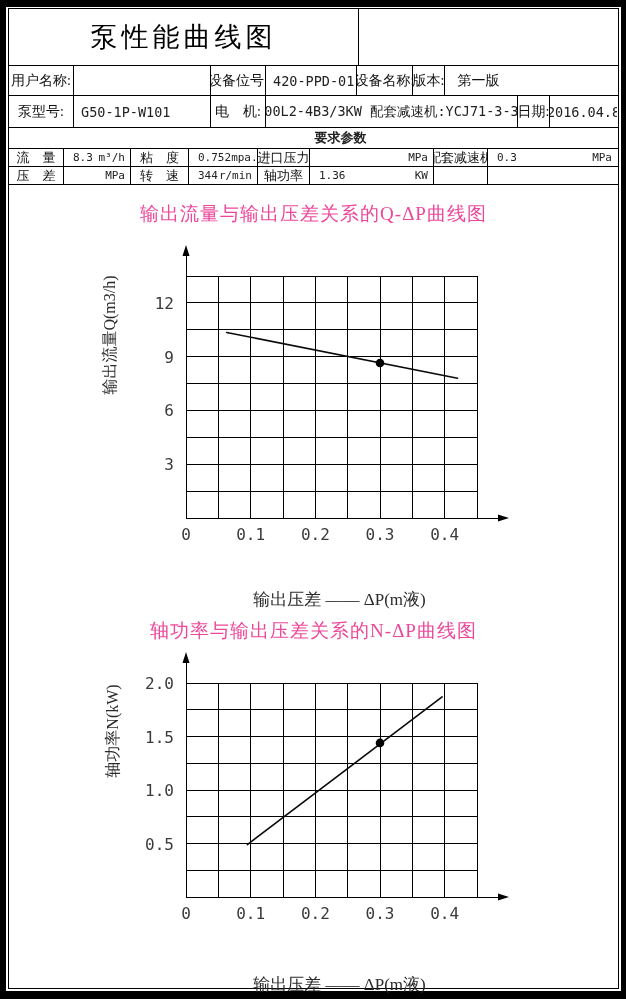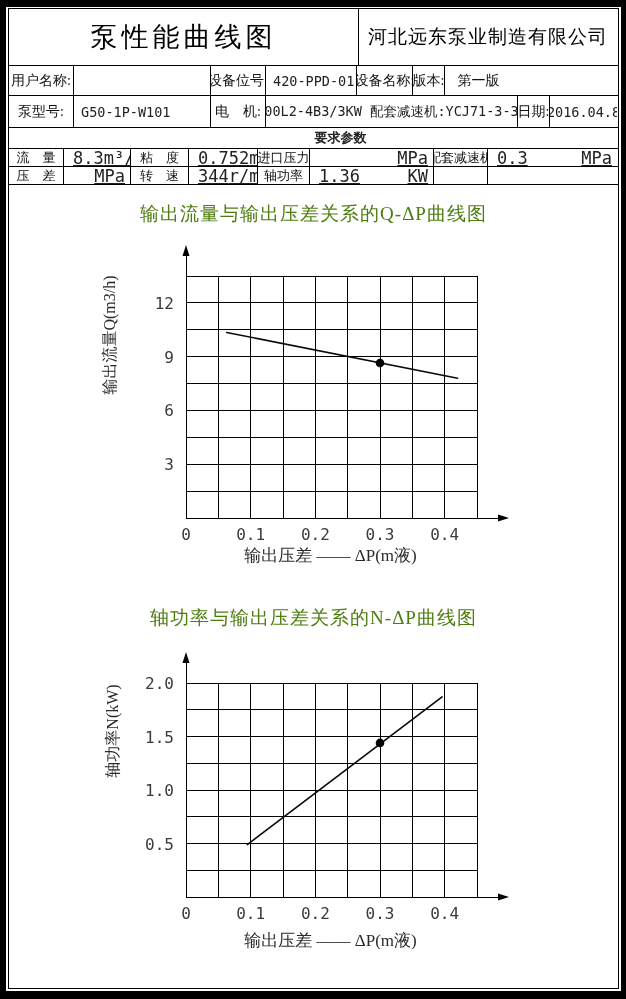--- a/index.html
+++ b/index.html
@@ -13,37 +13,36 @@
   .cell.last{border-right:none;}
   .cell.cl{justify-content:flex-start;padding-left:7px;}
   .cell.vu{justify-content:space-between;padding:0 5px 0 9px;}
   .hdr{height:57px;}
   .doc-title{font-size:27px;letter-spacing:4px;color:#000;}
   .company{font-size:19px;letter-spacing:1px;color:#000;}
   .r12{font-size:14px;}
   .prm{font-size:13px;}
   .mono{font-family:"DejaVu Sans Mono",monospace;color:#222;}
   .r12 .mono{font-size:13.5px;}
-  .prm .mono{font-size:17px;text-decoration:underline;}
+  .prm .mono{font-size:11px;}
   .sect{height:20px;font-size:13px;display:flex;align-items:center;justify-content:center;border-bottom:1px solid #000;text-indent:54px;color:#222;font-weight:bold;}
   .charts{position:relative;width:100%;height:804px;}
-  .ctitle{position:absolute;left:0;width:100%;text-align:center;font-size:19px;letter-spacing:1px;color:#4d7c0f;}
-  .xlab{position:absolute;left:0;width:100%;text-align:center;font-size:17px;text-indent:34px;color:#2a2a2a;}
+  .ctitle{position:absolute;left:0;width:100%;text-align:center;font-size:19px;letter-spacing:1px;color:#ec4899;}
+  .xlab{position:absolute;left:9px;width:100%;text-align:center;font-size:17px;text-indent:34px;color:#2a2a2a;margin-top:44px;}
   .ylab{position:absolute;transform:translate(-50%,-50%) rotate(-90deg);white-space:nowrap;font-size:16px;color:#2a2a2a;}
   svg.chart{position:absolute;left:0;}
 </style>
 </head>
 <body>
 
 <div class="page">
   <div class="frame">
 
     <div class="row hdr">
       <div class="cell doc-title" style="width:350px">泵性能曲线图</div>
-      <div class="cell company last" style="width:258px">河北远东泵业制造有限公司</div>
     </div>
 
     <div class="row r12" style="height:30px">
       <div class="cell" style="width:65px">用户名称:</div>
       <div class="cell" style="width:137px"></div>
       <div class="cell" style="width:55px">设备位号:</div>
       <div class="cell cl mono" style="width:91px">420-PPD-01-04</div>
       <div class="cell" style="width:56px">设备名称:</div>
       <div class="cell" style="width:32px">版本:</div>
       <div class="cell last" style="width:67px">第一版</div>
@@ -141,21 +140,21 @@
           <text x="165" y="233.22222222222223" text-anchor="end" font-family="DejaVu Sans Mono, monospace" font-size="16" fill="#3a3a3a">3</text>
           <text x="165" y="179.44444444444446" text-anchor="end" font-family="DejaVu Sans Mono, monospace" font-size="16" fill="#3a3a3a">6</text>
           <text x="165" y="125.66666666666669" text-anchor="end" font-family="DejaVu Sans Mono, monospace" font-size="16" fill="#3a3a3a">9</text>
           <text x="165" y="71.88888888888891" text-anchor="end" font-family="DejaVu Sans Mono, monospace" font-size="16" fill="#3a3a3a">12</text>
           <polyline points="217.7,95.5 448.6,141.2" fill="none" stroke="#0a0a0a" stroke-width="1.6" stroke-linecap="round"></polyline>
           <circle cx="371" cy="125.94074074074075" r="4.3" fill="#000"></circle>
         </svg>
       <div class="ylab" style="left:101px;top:150px">输出流量Q(m3/h)</div>
       <div class="xlab" style="top:359px">输出压差 —— ΔP(m液)</div>
 
-      <div class="ctitle" style="top:420px">轴功率与输出压差关系的N-ΔP曲线图</div>
+      <div class="ctitle" style="top:433px">轴功率与输出压差关系的N-ΔP曲线图</div>
       <svg id="chart2" class="chart" style="top:461px" width="608" height="320">
           <g stroke="#000" stroke-width="1" shape-rendering="crispEdges">
             <line x1="177" y1="37" x2="177" y2="251"></line>
             <line x1="209.33333333333334" y1="37" x2="209.33333333333334" y2="251"></line>
             <line x1="241.66666666666669" y1="37" x2="241.66666666666669" y2="251"></line>
             <line x1="274" y1="37" x2="274" y2="251"></line>
             <line x1="306.33333333333337" y1="37" x2="306.33333333333337" y2="251"></line>
             <line x1="338.66666666666663" y1="37" x2="338.66666666666663" y2="251"></line>
             <line x1="371" y1="37" x2="371" y2="251"></line>
             <line x1="403.33333333333337" y1="37" x2="403.33333333333337" y2="251"></line>

